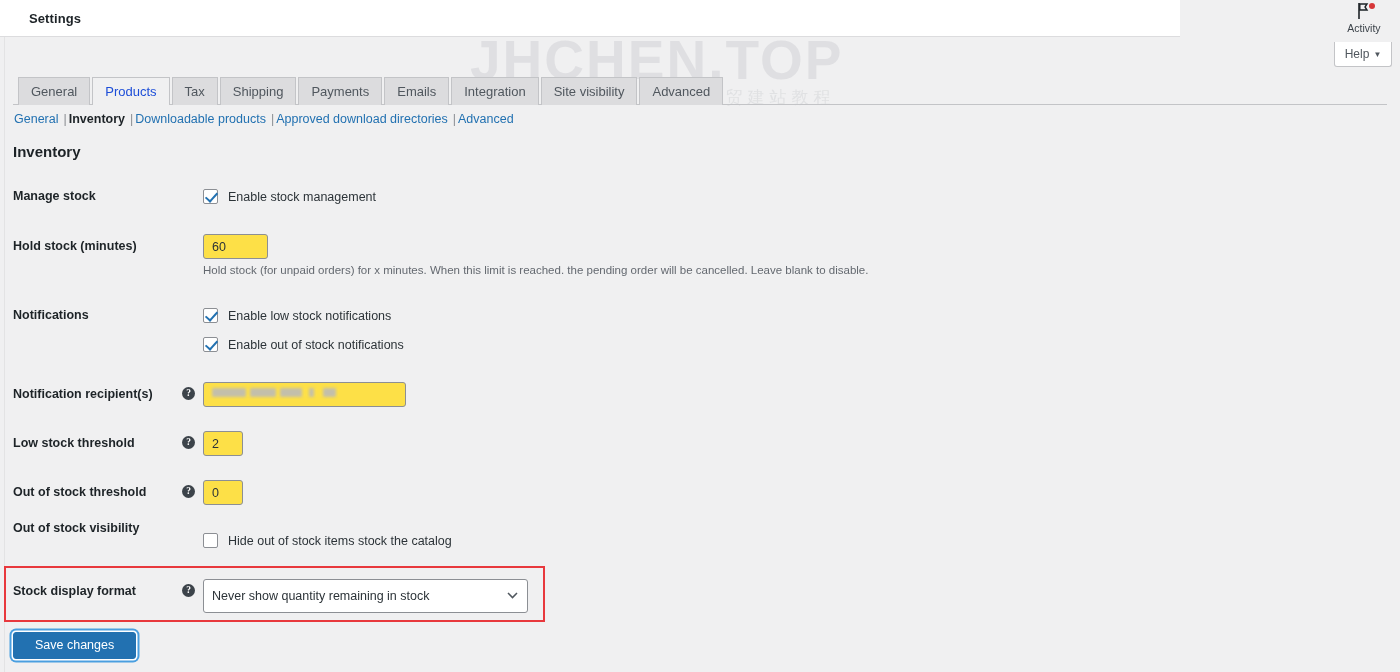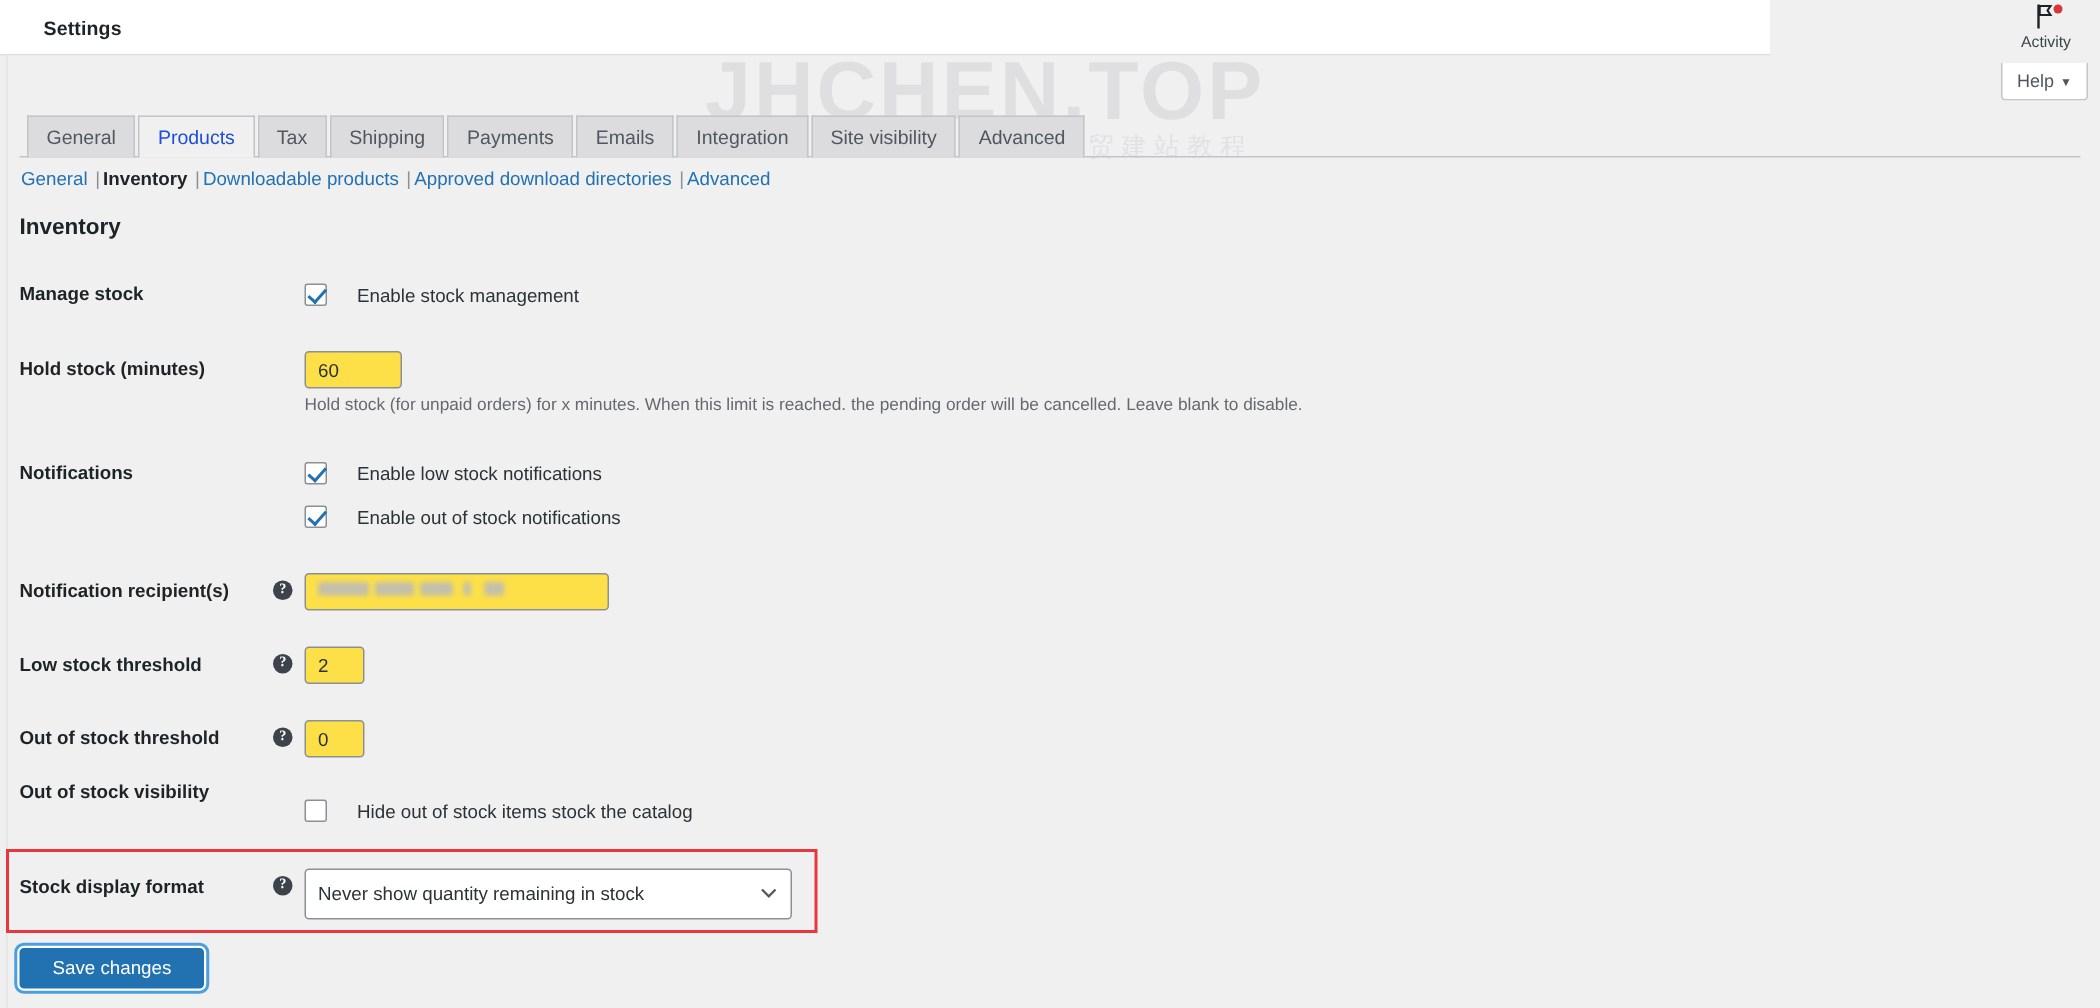--- a/index.html
+++ b/index.html
@@ -206,21 +206,21 @@
     font-size: 12.5px;
     font-weight: 700;
     color: #1d2327;
     white-space: nowrap;
   }
 
   .cb-wrap {
     position: absolute;
     display: flex;
     align-items: center;
-    gap: 20px;
+    gap: 10px;
     cursor: pointer;
   }
   .cb {
     width: 15px; height: 15px;
     border: 1px solid #8c8f94;
     background: #fff;
     border-radius: 2px;
     position: relative;
     flex: none;
   }

